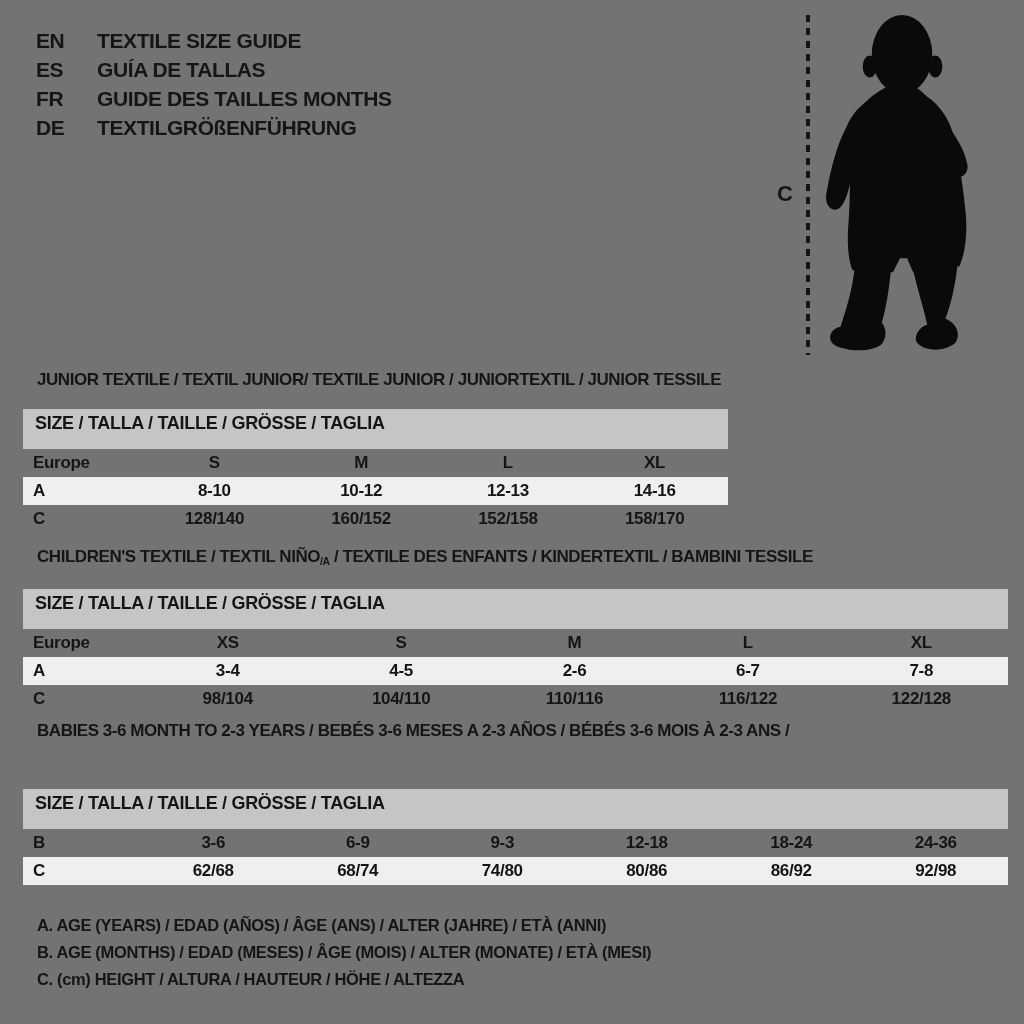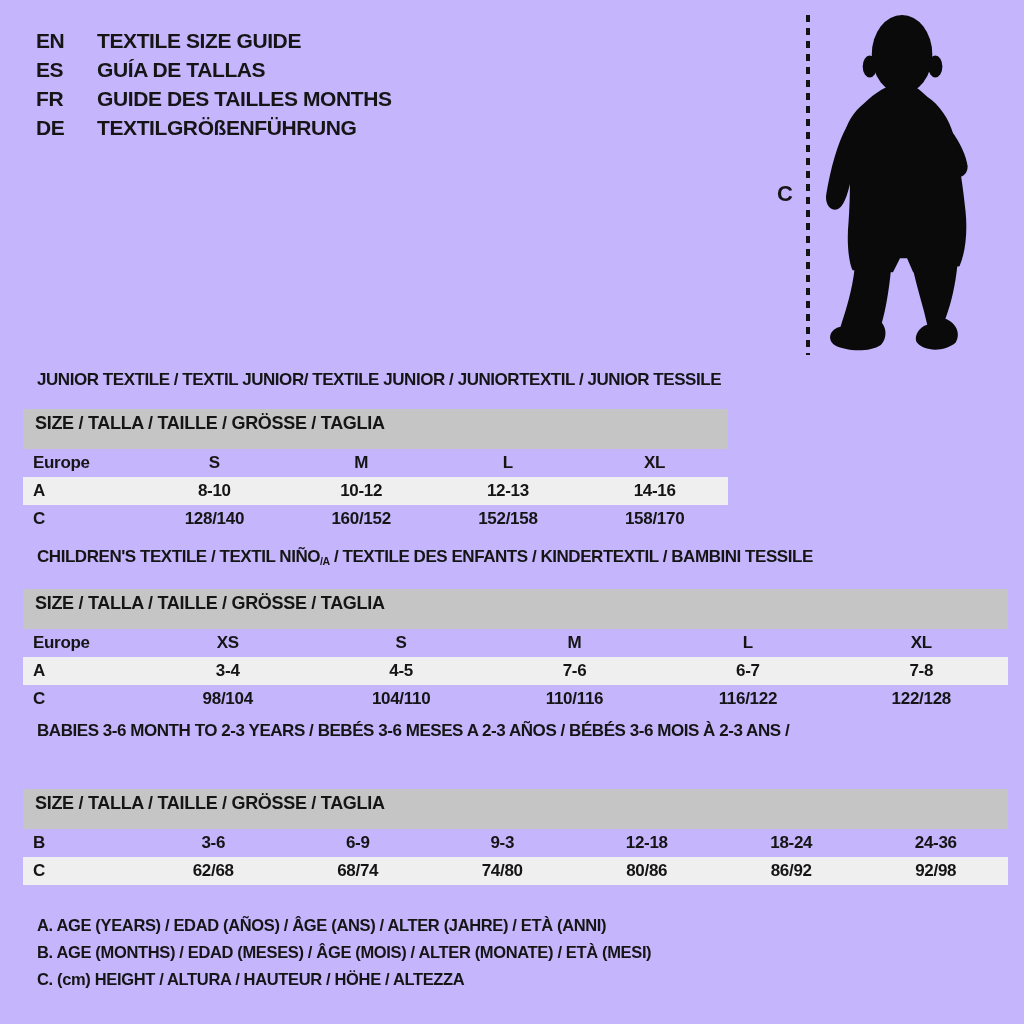--- a/index.html
+++ b/index.html
@@ -1,17 +1,17 @@
 <!DOCTYPE html>
 <html><head>
 <meta charset="utf-8">
 <style>
   html,body{margin:0;padding:0;background:#ffffff;}
   #canvas{
-    position:relative;width:1024px;height:1024px;background:#c4b5fd;overflow:hidden;
+    position:relative;width:1024px;height:1024px;background:#737373;overflow:hidden;
     font-family:"Liberation Sans","DejaVu Sans",sans-serif;color:#151515;
   }
   
   #lang-list{position:absolute;left:36px;top:26px;}
   .lang-row{height:29px;line-height:29px;font-size:21px;font-weight:700;letter-spacing:-0.4px;white-space:nowrap;}
   .lang-code{display:inline-block;width:61px;}
   
   #height-line{
     position:absolute;left:806px;top:15px;width:4px;height:340px;
     background:repeating-linear-gradient(to bottom,#141414 0 7px,transparent 7px 13px);
@@ -145,21 +145,21 @@
             <td>XS</td>
             <td>S</td>
             <td>M</td>
             <td>L</td>
             <td>XL</td>
           </tr>
           <tr class="shaded">
             <td class="row-label">A</td>
             <td>3-4</td>
             <td>4-5</td>
-            <td>7-6</td>
+            <td>2-6</td>
             <td>6-7</td>
             <td>7-8</td>
           </tr>
           <tr>
             <td class="row-label">C</td>
             <td>98/104</td>
             <td>104/110</td>
             <td>110/116</td>
             <td>116/122</td>
             <td>122/128</td>

